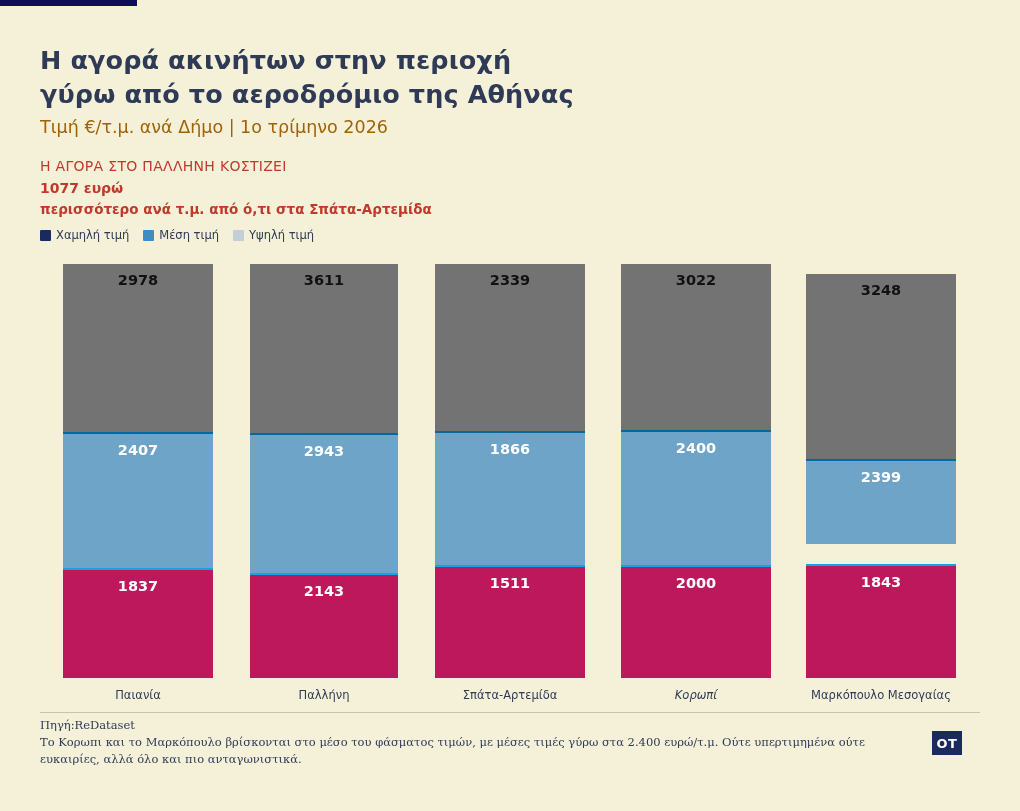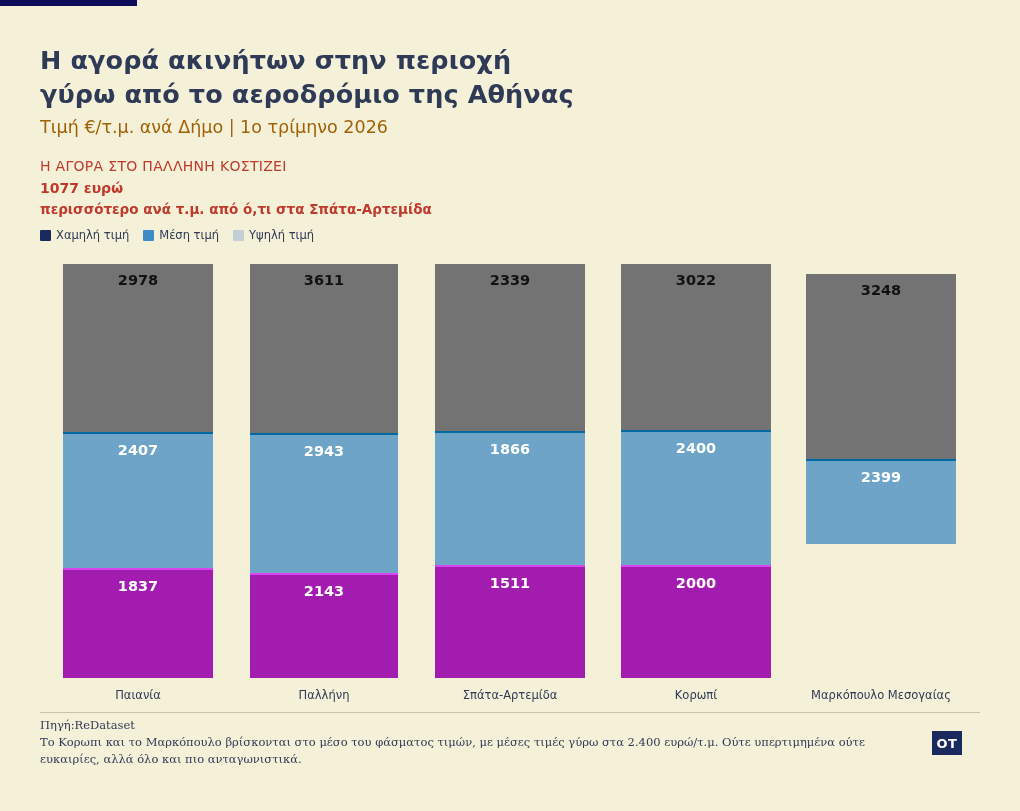--- a/index.html
+++ b/index.html
@@ -24,21 +24,21 @@
   #legend{position:absolute;left:40px;top:228px;display:flex;align-items:center;gap:14px;}
   .lg{display:flex;align-items:center;gap:5px;}
   .sw{width:11px;height:11px;display:inline-block;border-radius:1px;}
   .lgt{font-size:11.5px;color:#2e3a56;}
 
   #plot{position:absolute;left:0;top:262px;width:1020px;height:420px;}
   .col{position:absolute;top:0;height:420px;}
   .seg{position:absolute;left:0;width:100%;box-sizing:border-box;}
   .seg.high{background:#737373;}
   .seg.mid{background:#6da4c8;border-top:2px solid #0369a1;}
-  .seg.low{background:#a21caf;border-top:2px solid #d946ef;}
+  .seg.low{background:#be185d;border-top:2px solid #0ea5e9;}
   .vl{position:absolute;left:0;width:100%;text-align:center;
       font-size:14.5px;font-weight:bold;top:8px;}
   .high .vl{color:#111111;}
   .mid .vl,.low .vl{color:#ffffff;}
 
   .xlab{position:absolute;top:688px;text-align:center;font-size:11.5px;color:#2e3a56;}
 
   #footer{position:absolute;left:40px;top:718px;width:890px;}
   #fline{position:absolute;left:40px;top:712px;width:940px;height:1px;background:#c9c4a6;}
   .src{font-family:"DejaVu Serif","Liberation Serif",serif;font-size:11.5px;color:#2e3a56;margin-bottom:2px;}
@@ -123,30 +123,33 @@
         <div class="vl">2000</div>
       </div>
     </div>
     <div class="col" style="left: 806px; width: 150px;">
       <div class="seg high" style="top: 12px; height: 195px;">
         <div class="vl">3248</div>
       </div>
       <div class="seg mid" style="top: 197px; height: 85px;">
         <div class="vl">2399</div>
       </div>
+      <div class="seg low" style="top: 302px; height: 114px;">
+        <div class="vl">1843</div>
+      </div>
     </div>
   </div>
 
 <div id="fline"></div>
 <div id="footer">
   <div class="src">Πηγή:ReDataset</div>
   <div class="note">
     <span>Το Κορωπι και το Μαρκόπουλο βρίσκονται στο μέσο του φάσματος τιμών, με μέσες τιμές γύρω στα 2.400 ευρώ/τ.μ. Ούτε υπερτιμημένα ούτε ευκαιρίες,</span>
     <span>αλλά όλο και πιο ανταγωνιστικά.</span>
   </div>
 </div>
 <div id="logo">OT</div>
 
 <div class="xlab" style="left: 63px; width: 150px;">Παιανία</div>
 <div class="xlab" style="left: 250px; width: 148px;">Παλλήνη</div>
 <div class="xlab" style="left: 435px; width: 150px;">Σπάτα-Αρτεμίδα</div>
-<div class="xlab" style="left: 621px; width: 150px;">Κορωπί</div>
+<div class="xlab" style="left: 621px; width: 150px; font-style: italic;">Κορωπί</div>
 <div class="xlab" style="left: 806px; width: 150px;">Μαρκόπουλο Μεσογαίας</div>
 
 </body></html>

